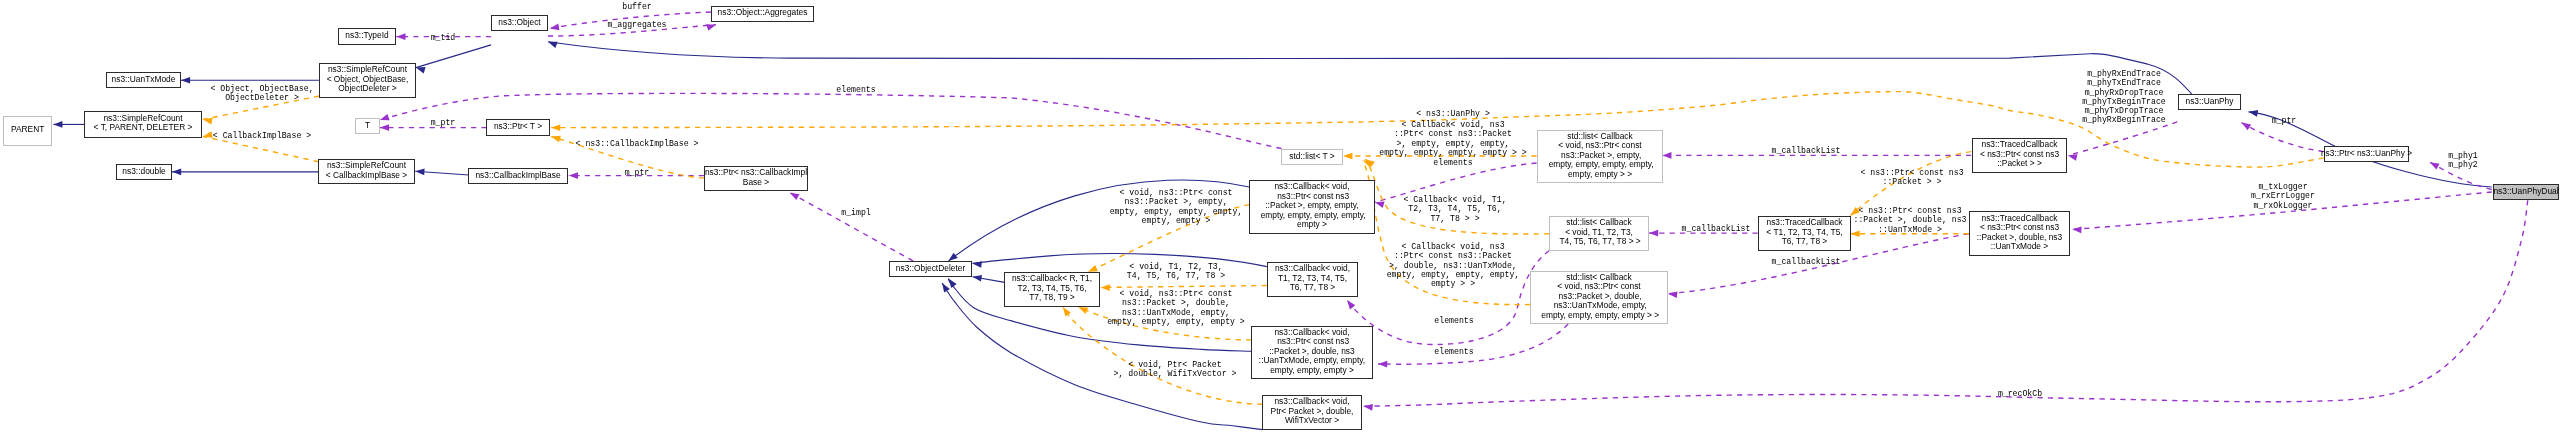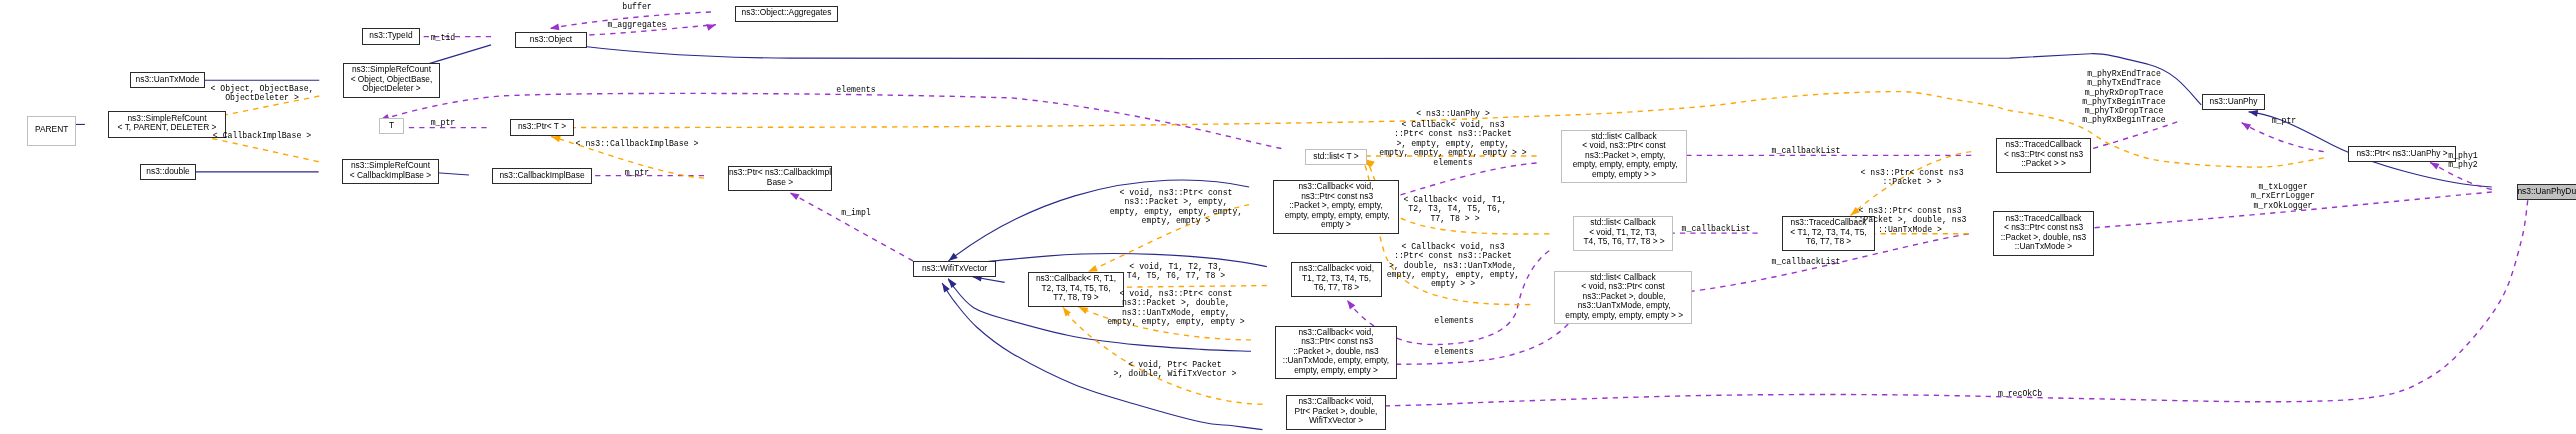--- a/index.html
+++ b/index.html
@@ -1,21 +1,21 @@
 <!DOCTYPE html>
 <html style="font-size:10px"><head>
 <meta charset="utf-8">
 <title>ns3::UanPhyDual collaboration diagram</title>
 <style>
   html,body{margin:0;padding:0;background:#ffffff;}
   #canvas{position:relative;width:2576px;height:434px;background:#ffffff;overflow:hidden;}
   svg.edges{position:absolute;left:0;top:0;width:2576px;height:434px;pointer-events:none;}
   .node{position:absolute;box-sizing:border-box;display:flex;align-items:center;justify-content:center;
         font-family:"Liberation Sans",sans-serif;font-size:8.4px;color:#000;
-        text-align:center;background:#ffffff;margin-left:24px;}
+        text-align:center;background:#ffffff;}
   .node .nl{line-height:9.5px;white-space:pre;position:relative;top:-0.9px;}
   .node .nl span{display:block;}
   .node.solid{border:1.1px solid #2b2b2b;}
   .node.light{border:0.8px solid #bfbfbf;}
   .node.filled{border:1.1px solid #2b2b2b;background:#c0c0c0;}
   .elabel{position:absolute;font-family:Liberation Mono, monospace;font-size:8.2px;line-height:9.3px;
           color:#000;text-align:center;white-space:pre;transform:translateX(-50%);}
   .elabel span{display:block;}
 </style>
 </head>
@@ -118,21 +118,21 @@
     </div>
 <div class="node solid" style="left:106px;top:72px;width:75px;height:16.4px">
       <div class="nl"><span>ns3::UanTxMode</span></div>
     </div>
 <div class="node solid" style="left:319px;top:63px;width:97px;height:35px">
       <div class="nl"><span>ns3::SimpleRefCount</span><span>&lt; Object, ObjectBase,</span><span>ObjectDeleter &gt;</span></div>
     </div>
 <div class="node solid" style="left:338px;top:28.4px;width:58px;height:16.4px">
       <div class="nl"><span>ns3::TypeId</span></div>
     </div>
-<div class="node solid" style="left:491px;top:32px;width:72px;height:16.4px">
+<div class="node solid" style="left:491px;top:15px;width:57px;height:16.4px">
       <div class="nl"><span>ns3::Object</span></div>
     </div>
 <div class="node solid" style="left:711px;top:5.7px;width:103px;height:16.4px">
       <div class="nl"><span>ns3::Object::Aggregates</span></div>
     </div>
 <div class="node light" style="left:355px;top:118px;width:25px;height:16.4px">
       <div class="nl"><span>T</span></div>
     </div>
 <div class="node solid" style="left:486px;top:119px;width:64px;height:17px">
       <div class="nl"><span>ns3::Ptr&lt; T &gt;</span></div>
@@ -149,21 +149,21 @@
 <div class="node solid" style="left:704px;top:166px;width:104px;height:25px">
       <div class="nl"><span>ns3::Ptr&lt; ns3::CallbackImpl</span><span>Base &gt;</span></div>
     </div>
 <div class="node light" style="left:1281px;top:149px;width:62px;height:16.4px">
       <div class="nl"><span>std::list&lt; T &gt;</span></div>
     </div>
 <div class="node solid" style="left:1249px;top:180px;width:126px;height:54px">
       <div class="nl"><span>ns3::Callback&lt; void,</span><span> ns3::Ptr&lt; const ns3</span><span>::Packet &gt;, empty, empty,</span><span> empty, empty, empty, empty,</span><span>empty &gt;</span></div>
     </div>
 <div class="node solid" style="left:889px;top:261px;width:83px;height:16.4px">
-      <div class="nl"><span>ns3::WifiTxVector</span></div>
+      <div class="nl"><span>ns3::ObjectDeleter</span></div>
     </div>
 <div class="node solid" style="left:1004px;top:272px;width:96px;height:35px">
       <div class="nl"><span>ns3::Callback&lt; R, T1,</span><span>T2, T3, T4, T5, T6,</span><span>T7, T8, T9 &gt;</span></div>
     </div>
 <div class="node solid" style="left:1267px;top:262px;width:91px;height:35px">
       <div class="nl"><span>ns3::Callback&lt; void,</span><span>T1, T2, T3, T4, T5,</span><span>T6, T7, T8 &gt;</span></div>
     </div>
 <div class="node solid" style="left:1251px;top:326px;width:122px;height:53px">
       <div class="nl"><span>ns3::Callback&lt; void,</span><span> ns3::Ptr&lt; const ns3</span><span>::Packet &gt;, double, ns3</span><span>::UanTxMode, empty, empty,</span><span>empty, empty, empty &gt;</span></div>
     </div>
@@ -184,21 +184,21 @@
     </div>
 <div class="node solid" style="left:1972px;top:138px;width:95px;height:35px">
       <div class="nl"><span>ns3::TracedCallback</span><span>&lt; ns3::Ptr&lt; const ns3</span><span>::Packet &gt; &gt;</span></div>
     </div>
 <div class="node solid" style="left:1969px;top:211px;width:101px;height:45px">
       <div class="nl"><span>ns3::TracedCallback</span><span>&lt; ns3::Ptr&lt; const ns3</span><span>::Packet &gt;, double, ns3</span><span>::UanTxMode &gt;</span></div>
     </div>
 <div class="node solid" style="left:2178px;top:94px;width:63px;height:16.4px">
       <div class="nl"><span>ns3::UanPhy</span></div>
     </div>
-<div class="node solid" style="left:2324px;top:146px;width:108px;height:16.4px">
+<div class="node solid" style="left:2324px;top:146px;width:85px;height:16.4px">
       <div class="nl"><span>ns3::Ptr&lt; ns3::UanPhy &gt;</span></div>
     </div>
 <div class="node filled" style="left:2493px;top:184px;width:66px;height:16.4px">
       <div class="nl"><span>ns3::UanPhyDual</span></div>
     </div>
 <div class="elabel" style="left:262px;top:84px"><span>&lt; Object, ObjectBase,</span><span>ObjectDeleter &gt;</span></div>
 <div class="elabel" style="left:262px;top:131px"><span>&lt; CallbackImplBase &gt;</span></div>
 <div class="elabel" style="left:443px;top:33px"><span>m_tid</span></div>
 <div class="elabel" style="left:637px;top:2px"><span>buffer</span></div>
 <div class="elabel" style="left:637px;top:20.4px"><span>m_aggregates</span></div>

